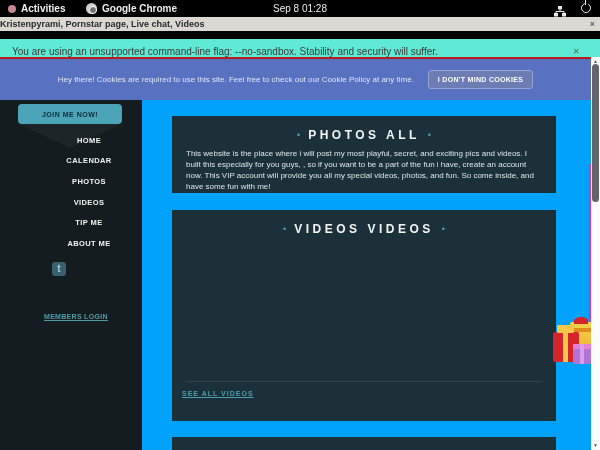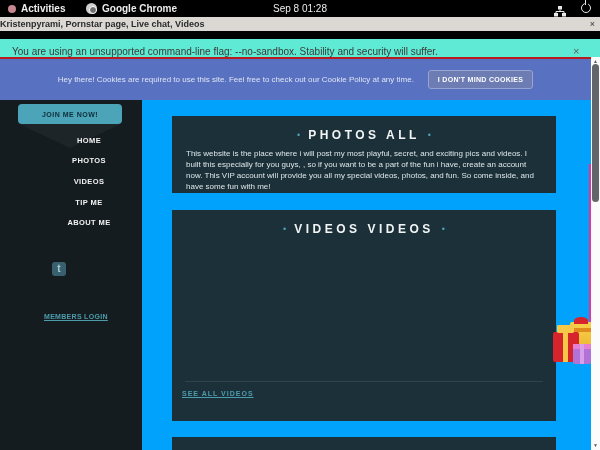--- a/index.html
+++ b/index.html
@@ -139,20 +139,21 @@
     <span class="btn">I DON'T MIND COOKIES</span>
   </div>
 
   <div class="site">
 
     <div class="sidebar">
       <div class="join-btn">JOIN ME NOW!</div>
       <div class="flyout"></div>
       <div class="nav">
         <div class="nav-item">HOME</div>
+        <div class="nav-item">CALENDAR</div>
         <div class="nav-item">PHOTOS</div>
         <div class="nav-item">VIDEOS</div>
         <div class="nav-item">TIP ME</div>
         <div class="nav-item">ABOUT ME</div>
       </div>
       <div class="tumblr">t</div>
       <a class="members">MEMBERS LOGIN</a>
     </div>
 
     <div class="panel panel-welcome">

